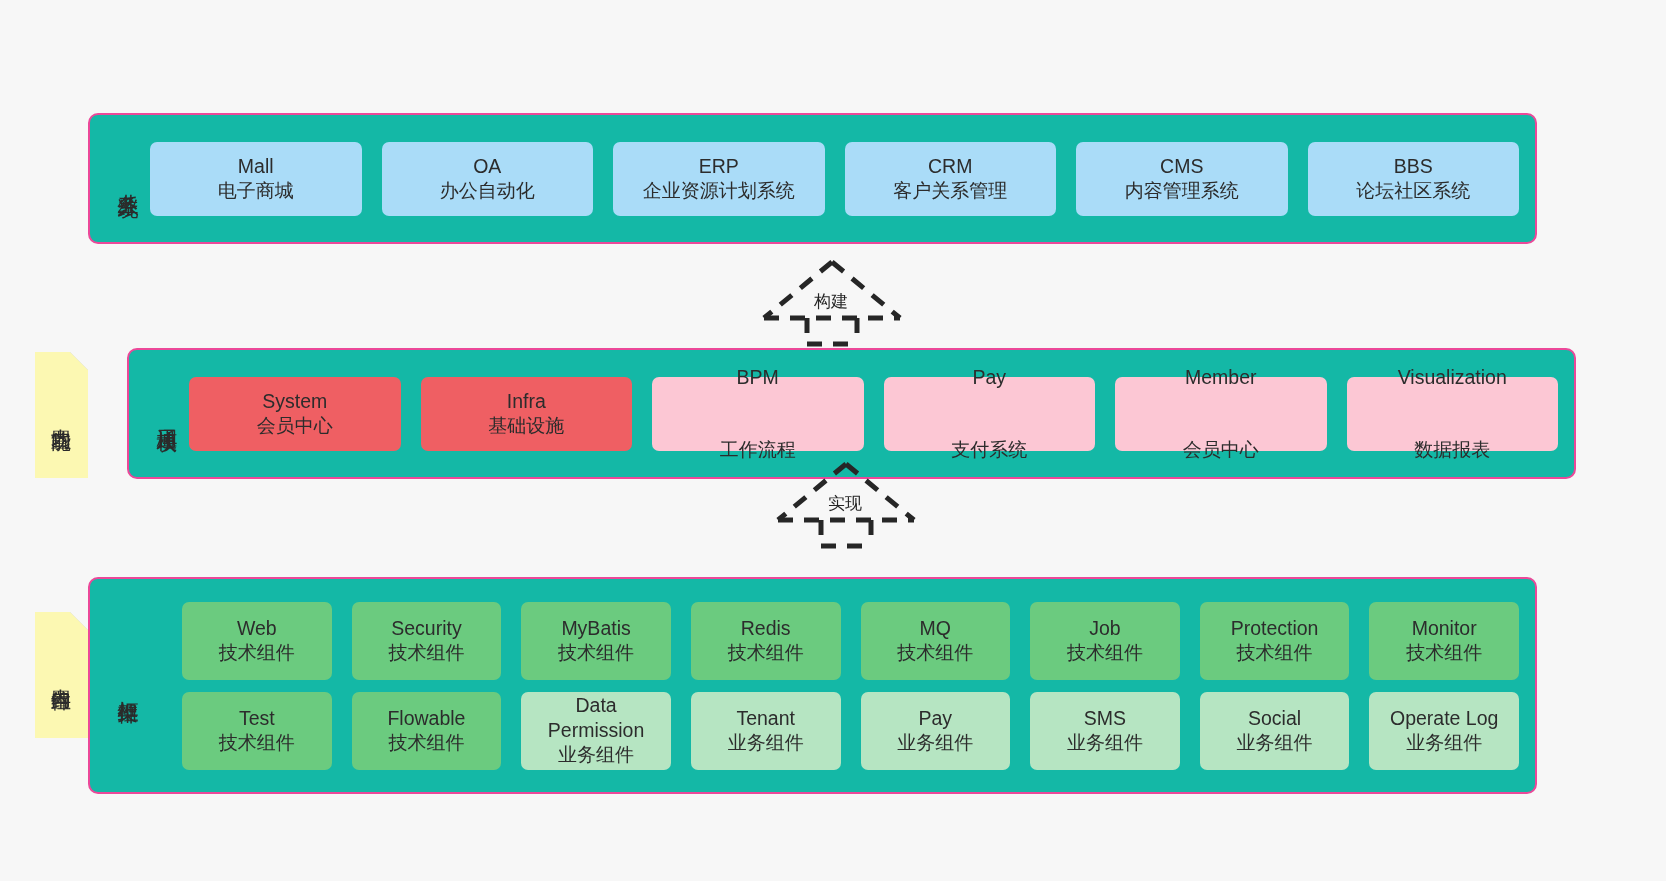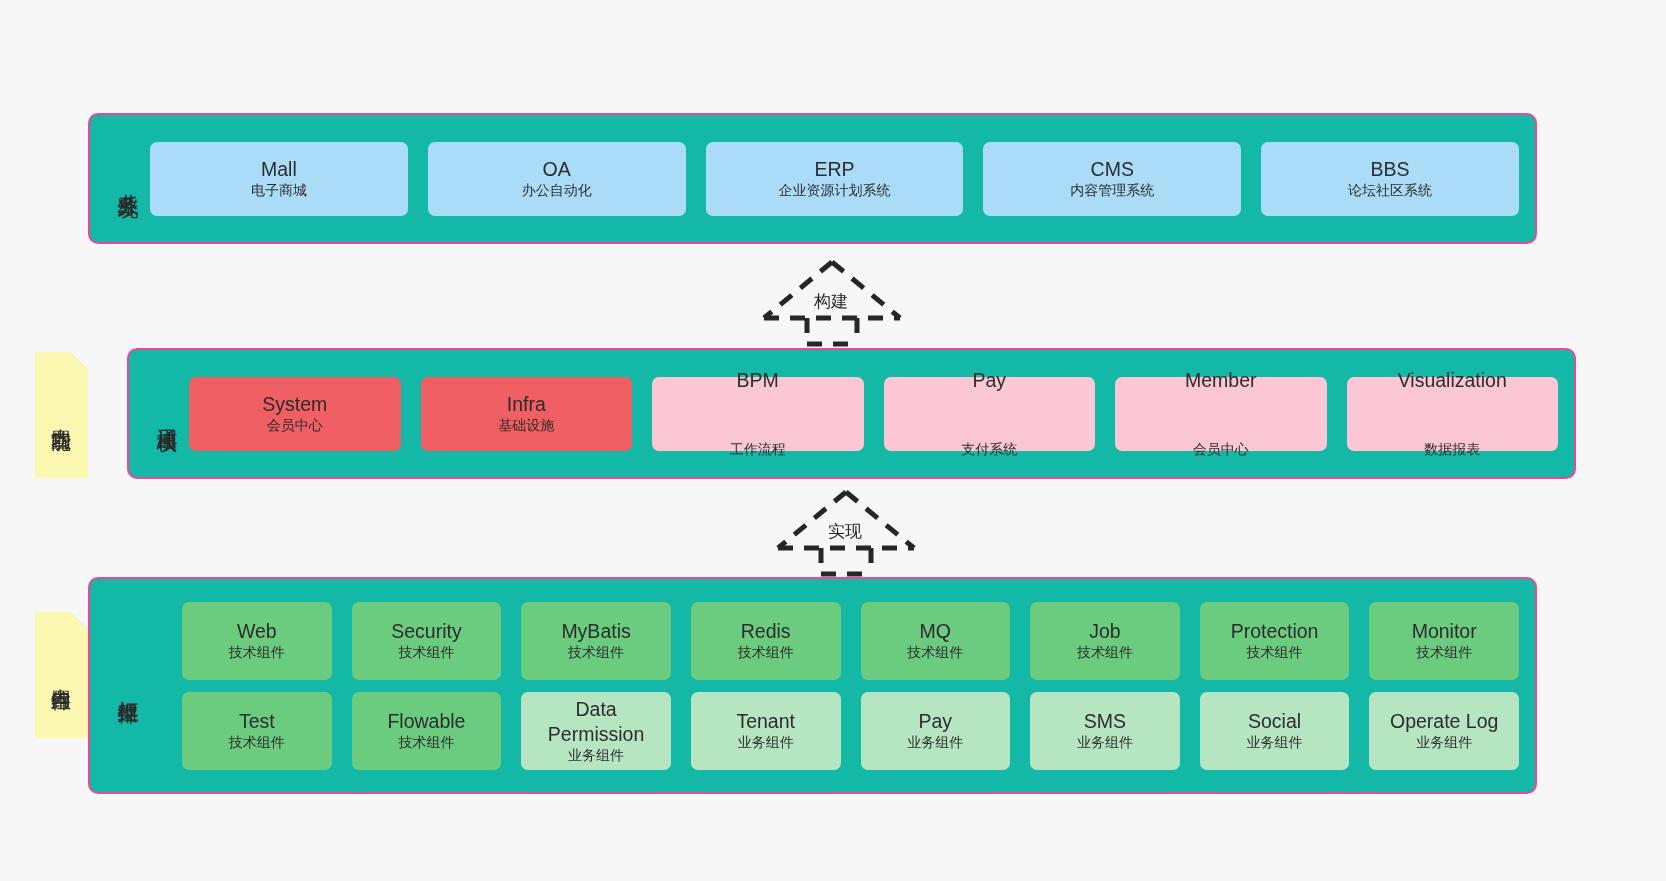--- a/index.html
+++ b/index.html
@@ -54,21 +54,21 @@
     align-items:center;
     justify-content:center;
     text-align:center;
     box-sizing:border-box;
     padding:4px 6px;
     font-size:19px;
     line-height:1.28;
     color:#2c2c2c;
   }
   .cell .en{font-size:19.5px;}
-  .cell .cn{font-size:14px;font-family:Liberation Serif, serif;}
+  .cell .cn{font-size:19px;font-family:Liberation Serif, serif;}
 
   .c-blue{background:#aadcf8;}
   .c-red{background:#ef5f63;}
   .c-pink{background:#fcc7d4;gap:48px;}
   .c-green{background:#6bcb7f;}
   .c-lgreen{background:#b6e5c2;}
 
   
   #layer-business{left:88px;top:113px;width:1449px;height:131px;}
   #layer-business .cell{height:74px;}
@@ -113,21 +113,21 @@
   .arrow-label{
     position:absolute;
     font-size:17px;
     color:#262626;
     background:transparent;
     white-space:nowrap;
     user-select:none;
   }
   #arrow-build{left:752px;top:258px;width:160px;height:86px;}
   #arrow-build .arrow-label{left:62px;top:32px;}
-  #arrow-impl{left:766px;top:488px;width:160px;height:86px;}
+  #arrow-impl{left:766px;top:460px;width:160px;height:86px;}
   #arrow-impl .arrow-label{left:62px;top:32px;}
 </style>
 </head>
 <body>
 
 <div class="canvas">
 
   <div class="layer" id="layer-business">
     <div class="layer-title">业务系统</div>
     <div class="layer-body">
@@ -136,20 +136,24 @@
           <span class="en">Mall</span>
           <span class="cn">电子商城</span>
         </div>
         <div class="cell c-blue">
           <span class="en">OA</span>
           <span class="cn">办公自动化</span>
         </div>
         <div class="cell c-blue">
           <span class="en">ERP</span>
           <span class="cn">企业资源计划系统</span>
+        </div>
+        <div class="cell c-blue">
+          <span class="en">CRM</span>
+          <span class="cn">客户关系管理</span>
         </div>
         <div class="cell c-blue">
           <span class="en">CMS</span>
           <span class="cn">内容管理系统</span>
         </div>
         <div class="cell c-blue">
           <span class="en">BBS</span>
           <span class="cn">论坛社区系统</span>
         </div>
       </div>

